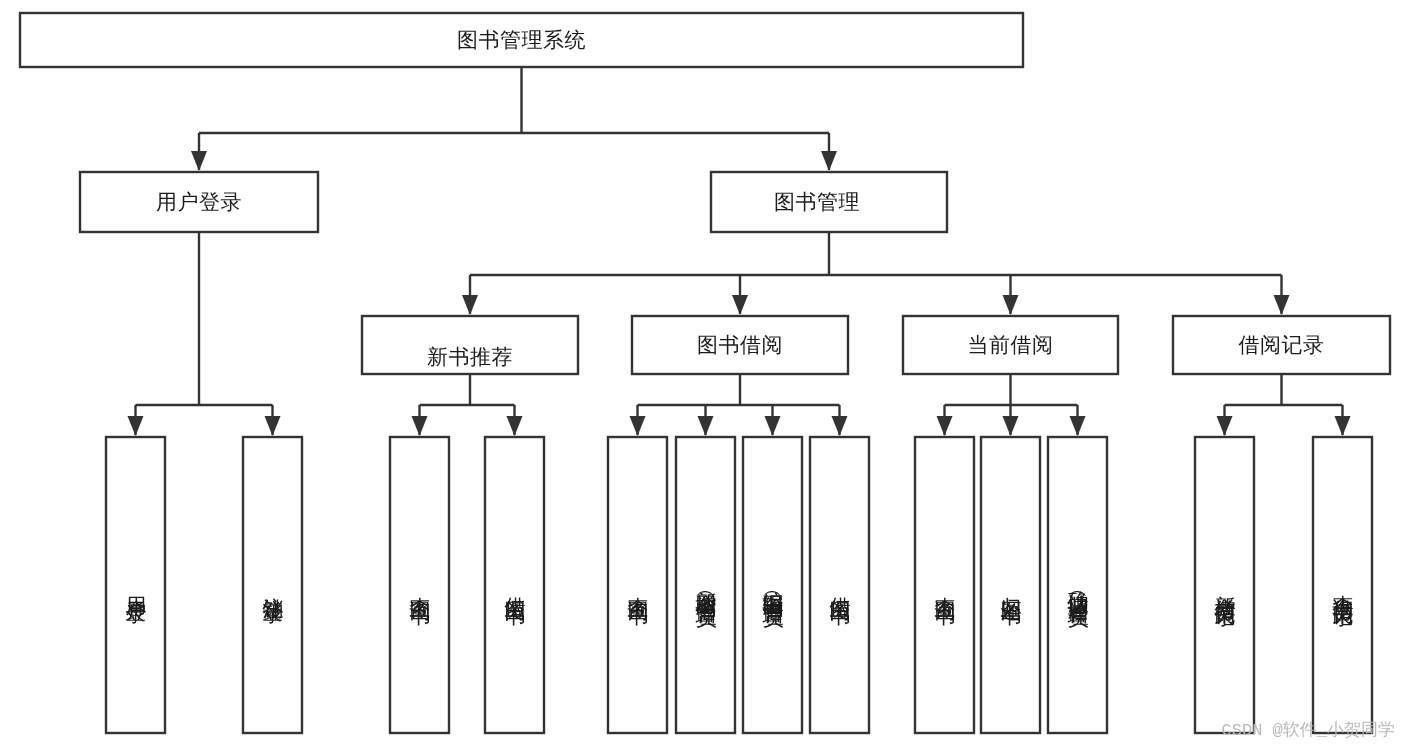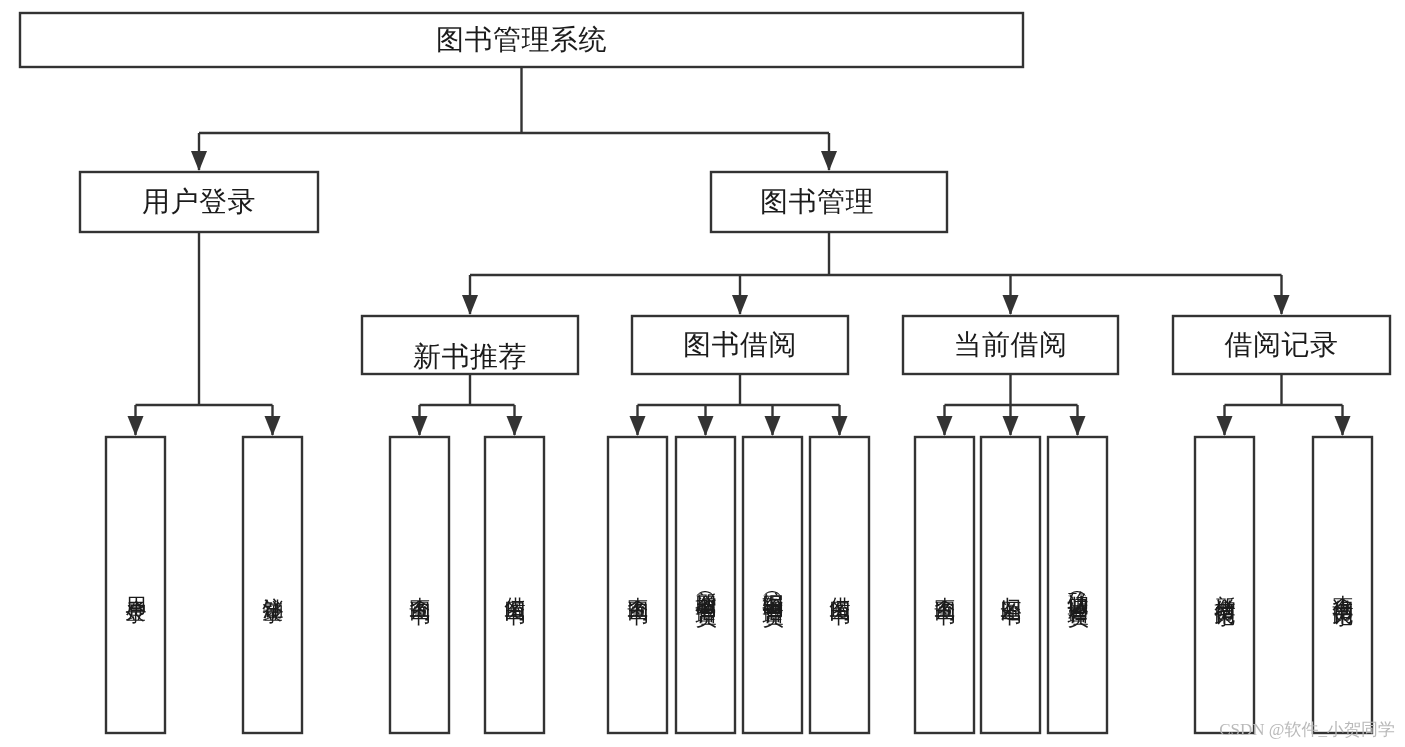--- a/index.html
+++ b/index.html
@@ -61,30 +61,30 @@
   }
   .hlabel-wrap {
     position: absolute;
     display: flex;
     align-items: center;
     justify-content: center;
     pointer-events: none;
   }
   .hlabel-text {
     font-family: Liberation Sans, sans-serif;
-    font-size: 28px;
+    font-size: 21px;
     color: #1b1b1b;
     white-space: nowrap;
     letter-spacing: 0.5px;
   }
   .watermark {
     position: absolute;
     right: 10px;
     bottom: 6px;
-    font-family: Liberation Serif, serif;
+    font-family: Liberation Mono, monospace;
     font-size: 17px;
     color: #b9b9b9;
     white-space: nowrap;
     user-select: none;
   }
 </style>
 </head>
 <body>
 
 <div id="diagram-root">

